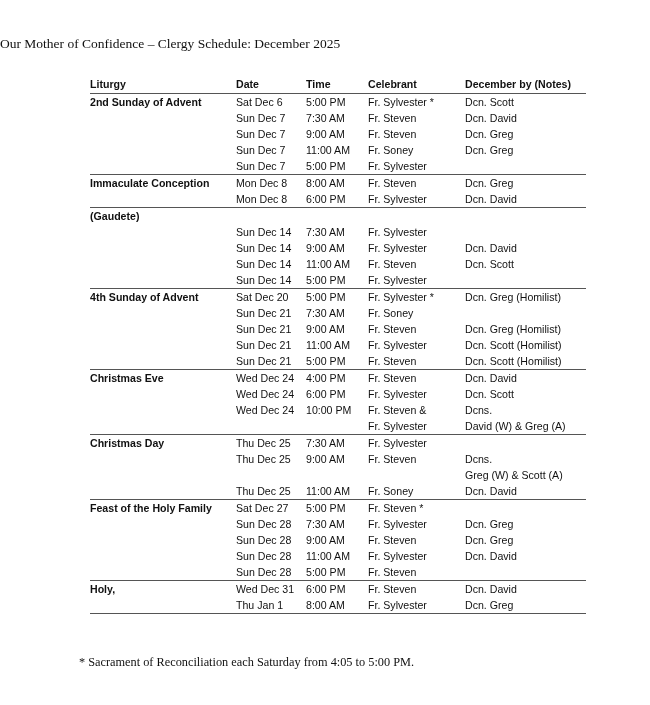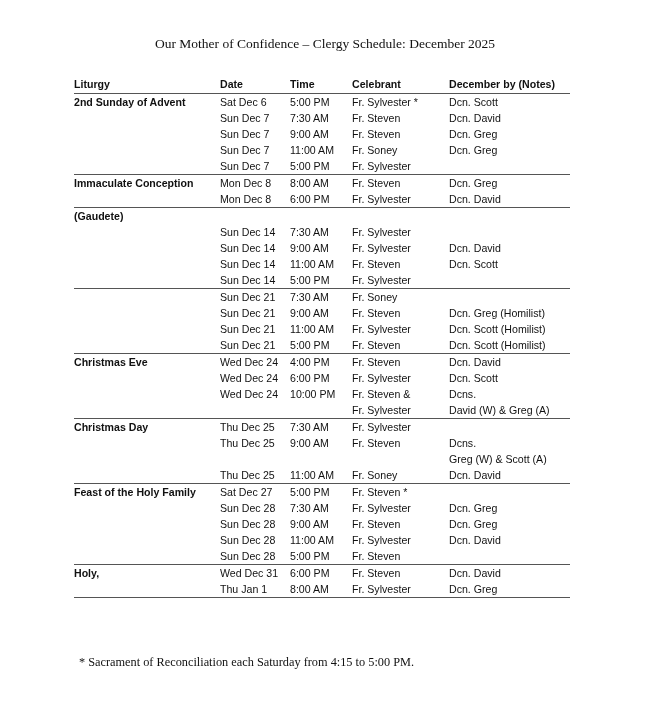--- a/index.html
+++ b/index.html
@@ -1,22 +1,22 @@
 <!DOCTYPE html>
 <html><head>
 <meta charset="utf-8">
 <style>
   html, body { margin: 0; padding: 0; background: #ffffff; }
   body { width: 650px; height: 705px; position: relative; overflow: hidden; color: #111; }
   .title {
-    position: absolute; top: 36px; left: 0; width: 650px; text-align: center;
+    position: absolute; top: 36px; left: 0; width: 650px; 
     font-family: "Liberation Serif", serif; font-size: 13.5px;
   }
   table {
-    position: absolute; top: 76px; left: 74px; width: 496px;
+    position: absolute; top: 76px; left: 90px; width: 496px;
     border-collapse: collapse;
     font-family: "Liberation Sans", sans-serif; font-size: 10.6px;
   }
   th, td { text-align: left; padding: 0; height: 16px; line-height: 16px; vertical-align: top; white-space: nowrap; }
   th { font-weight: bold; border-bottom: 1.5px solid #555; height: 17px; }
   col.c1 { width: 146px; }
   col.c2 { width: 70px; }
   col.c3 { width: 62px; }
   col.c4 { width: 97px; }
   col.c5 { width: 121px; }
@@ -128,20 +128,27 @@
         <td>Dcn. Scott</td>
       </tr>
       <tr class="grp-end">
         <td class="lit"></td>
         <td>Sun Dec 14</td>
         <td>5:00 PM</td>
         <td>Fr. Sylvester</td>
         <td></td>
       </tr>
       <tr>
+        <td class="lit">4th Sunday of Advent</td>
+        <td>Sat Dec 20</td>
+        <td>5:00 PM</td>
+        <td>Fr. Sylvester *</td>
+        <td>Dcn. Greg (Homilist)</td>
+      </tr>
+      <tr>
         <td class="lit"></td>
         <td>Sun Dec 21</td>
         <td>7:30 AM</td>
         <td>Fr. Soney</td>
         <td></td>
       </tr>
       <tr>
         <td class="lit"></td>
         <td>Sun Dec 21</td>
         <td>9:00 AM</td>
@@ -263,13 +270,13 @@
       <tr class="grp-end">
         <td class="lit"></td>
         <td>Thu Jan 1</td>
         <td>8:00 AM</td>
         <td>Fr. Sylvester</td>
         <td>Dcn. Greg</td>
       </tr>
     </tbody>
 </table>
 
-<div class="foot">* Sacrament of Reconciliation each Saturday from 4:15 to 5:00 PM.</div>
+<div class="foot">* Sacrament of Reconciliation each Saturday from 4:05 to 5:00 PM.</div>
 
 </body></html>

